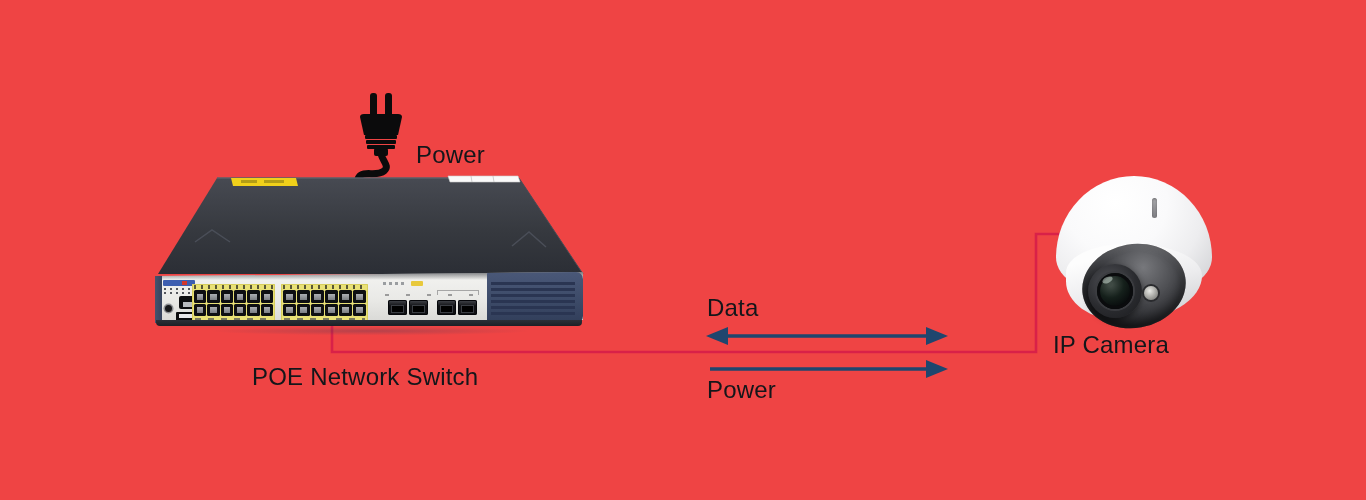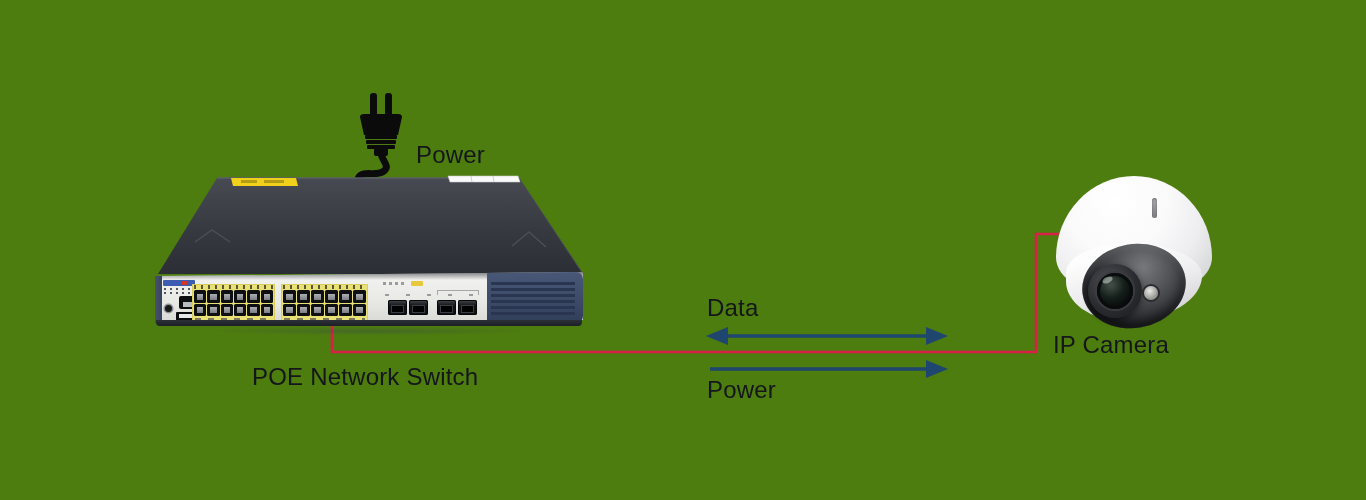--- a/index.html
+++ b/index.html
@@ -98,21 +98,21 @@
     background:rgba(215,232,222,.5);transform:rotate(-25deg);}
   .cam-ir{left:92px;top:112px;width:14px;height:14px;border-radius:50%;
     background:radial-gradient(circle at 40% 35%,#e9e9e5,#9c9c98 60%,#6f6f6c);
     box-shadow:0 0 0 2px #2a2b2e;}
   .cam-slot{left:100px;top:24px;width:5px;height:20px;border-radius:3px;
     background:linear-gradient(#a8a8ab,#7e7e82);box-shadow:inset 0 1px 2px rgba(0,0,0,.35);}
 </style>
 </head>
 <body>
 
-<div class="stage" style="background: #4d7c0f;">
+<div class="stage" style="background: #ef4444;">
 
   <svg class="connectors" width="1366" height="500" viewBox="0 0 1366 500">
     <path class="cable" d="M332,318 L332,352 L1036,352 L1036,234 L1060,234"></path>
     <line class="flow" x1="726" y1="336" x2="928" y2="336"></line>
     <polygon class="head" points="706,336 728,327 728,345"></polygon>
     <polygon class="head" points="948,336 926,327 926,345"></polygon>
     <line class="flow" x1="710" y1="369" x2="928" y2="369"></line>
     <polygon class="head" points="948,369 926,360 926,378"></polygon>
   </svg>
 

